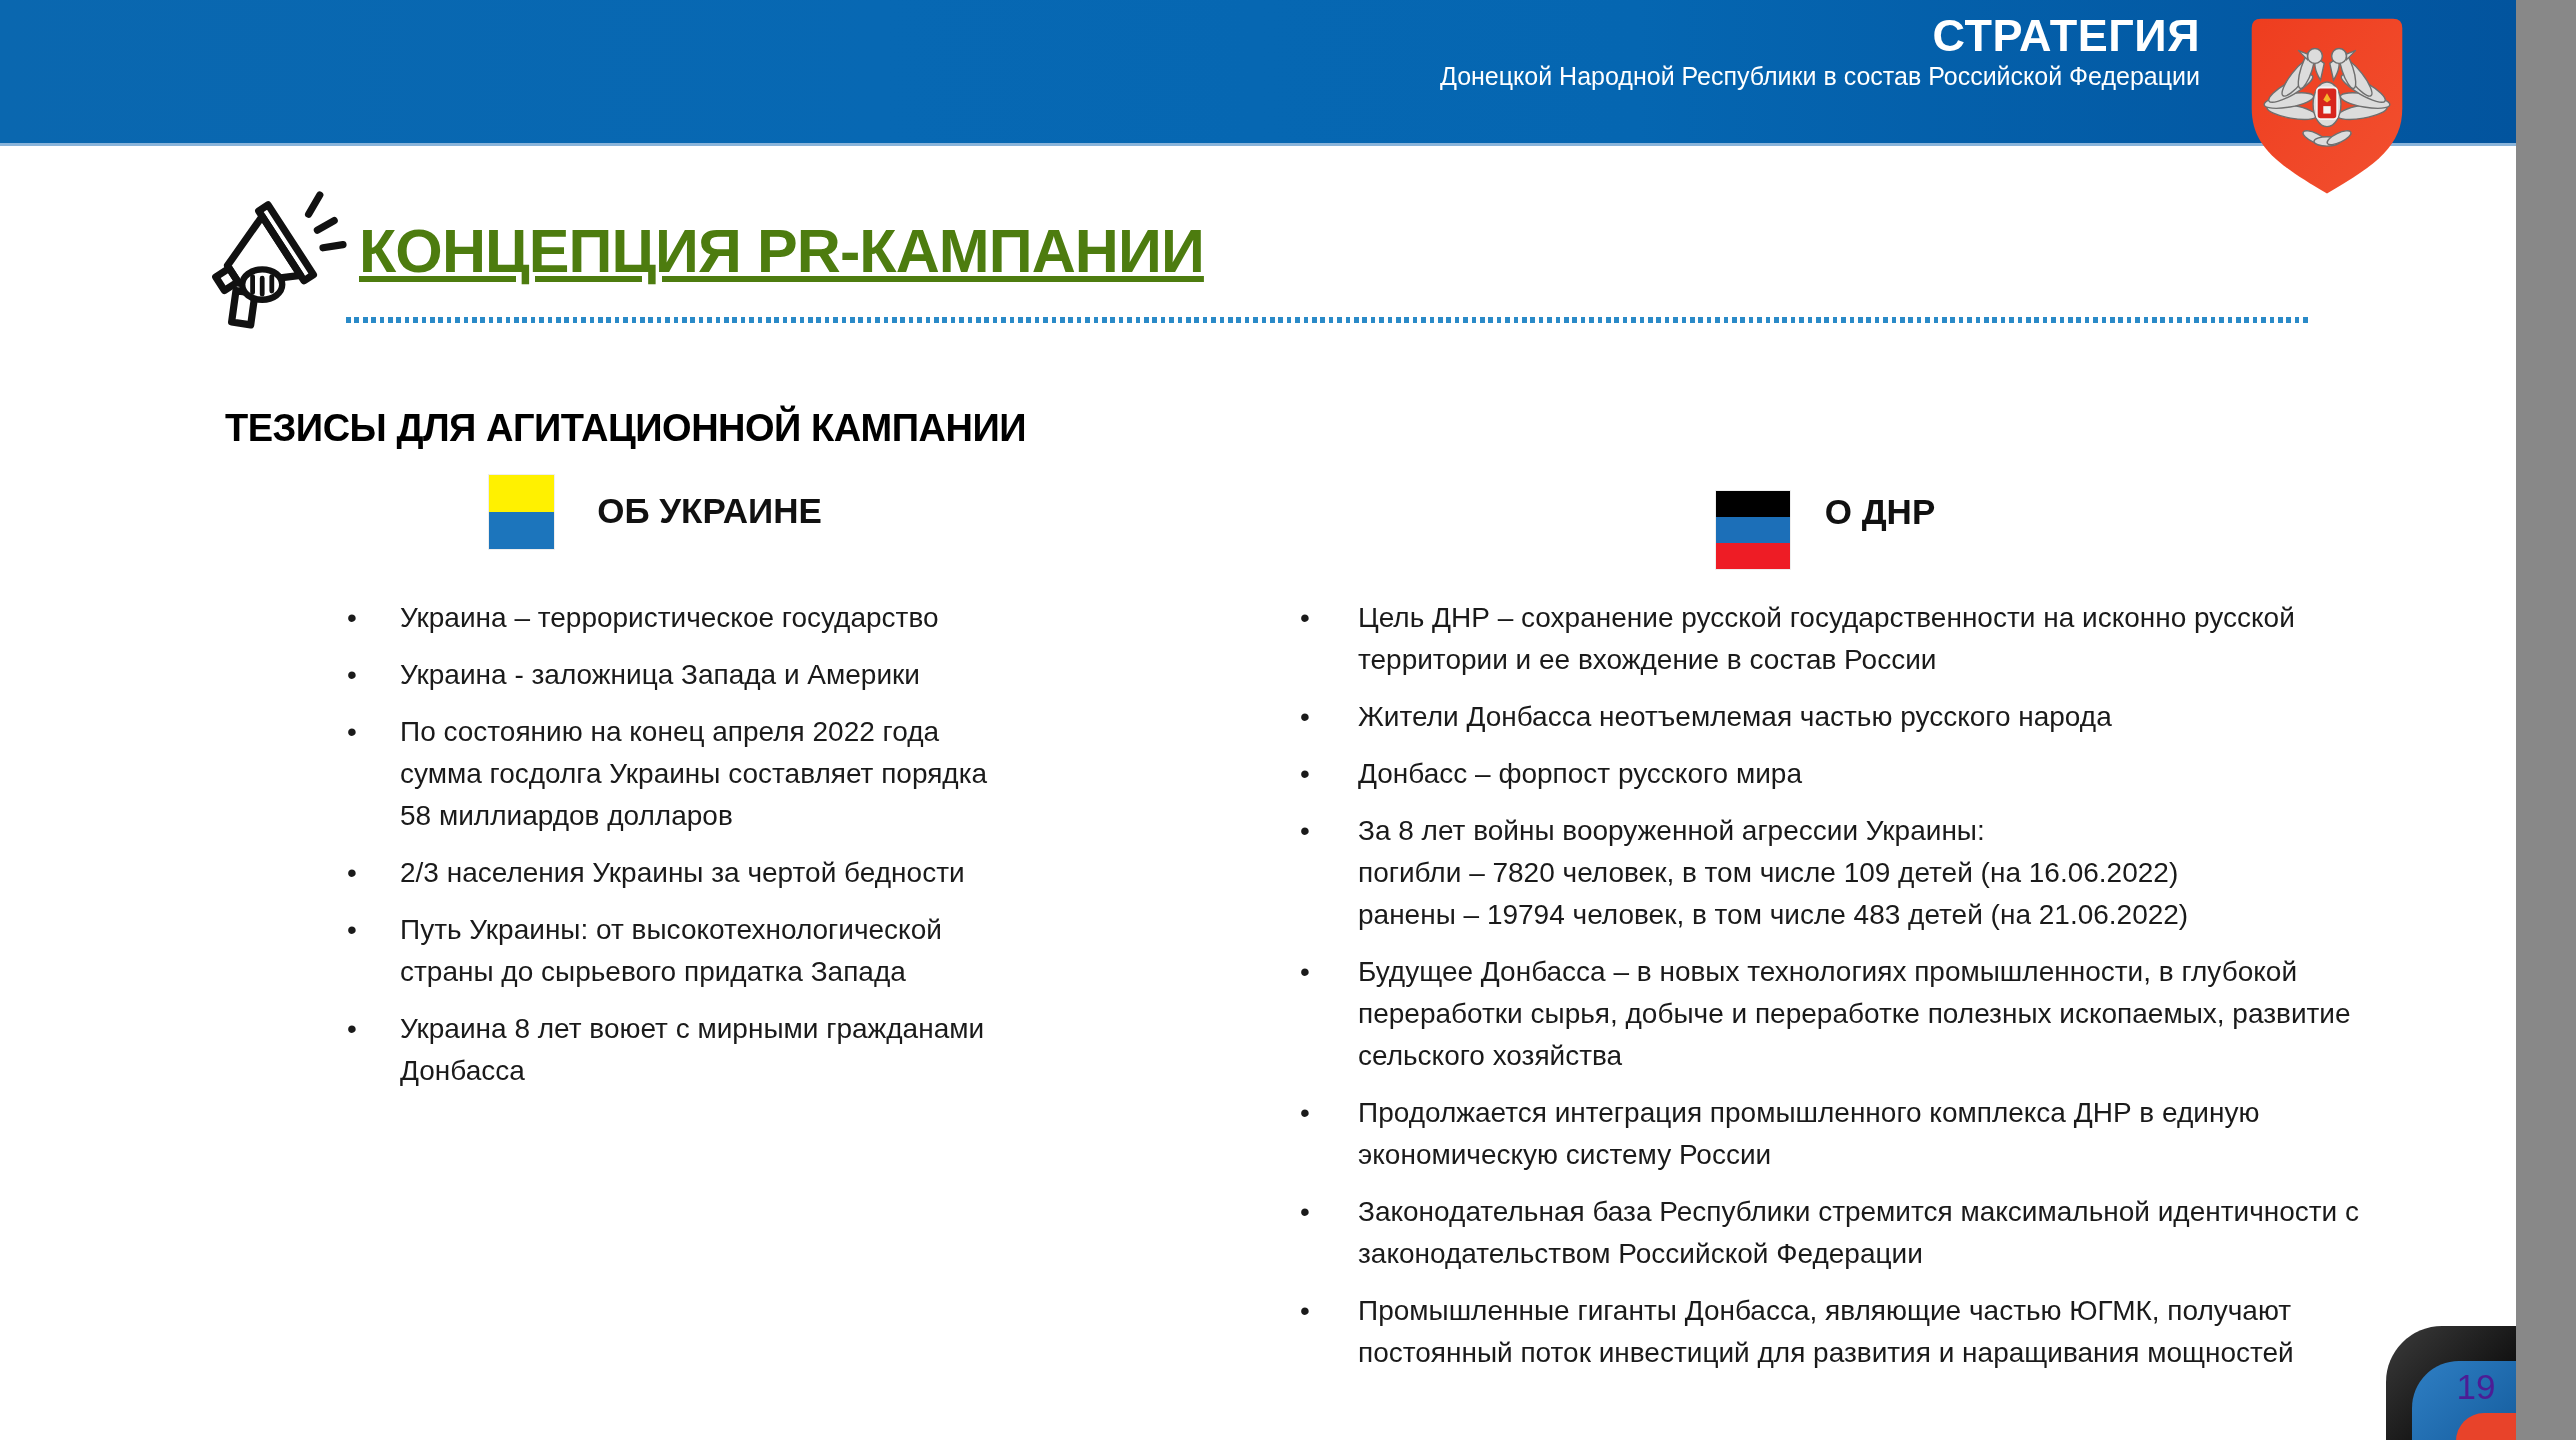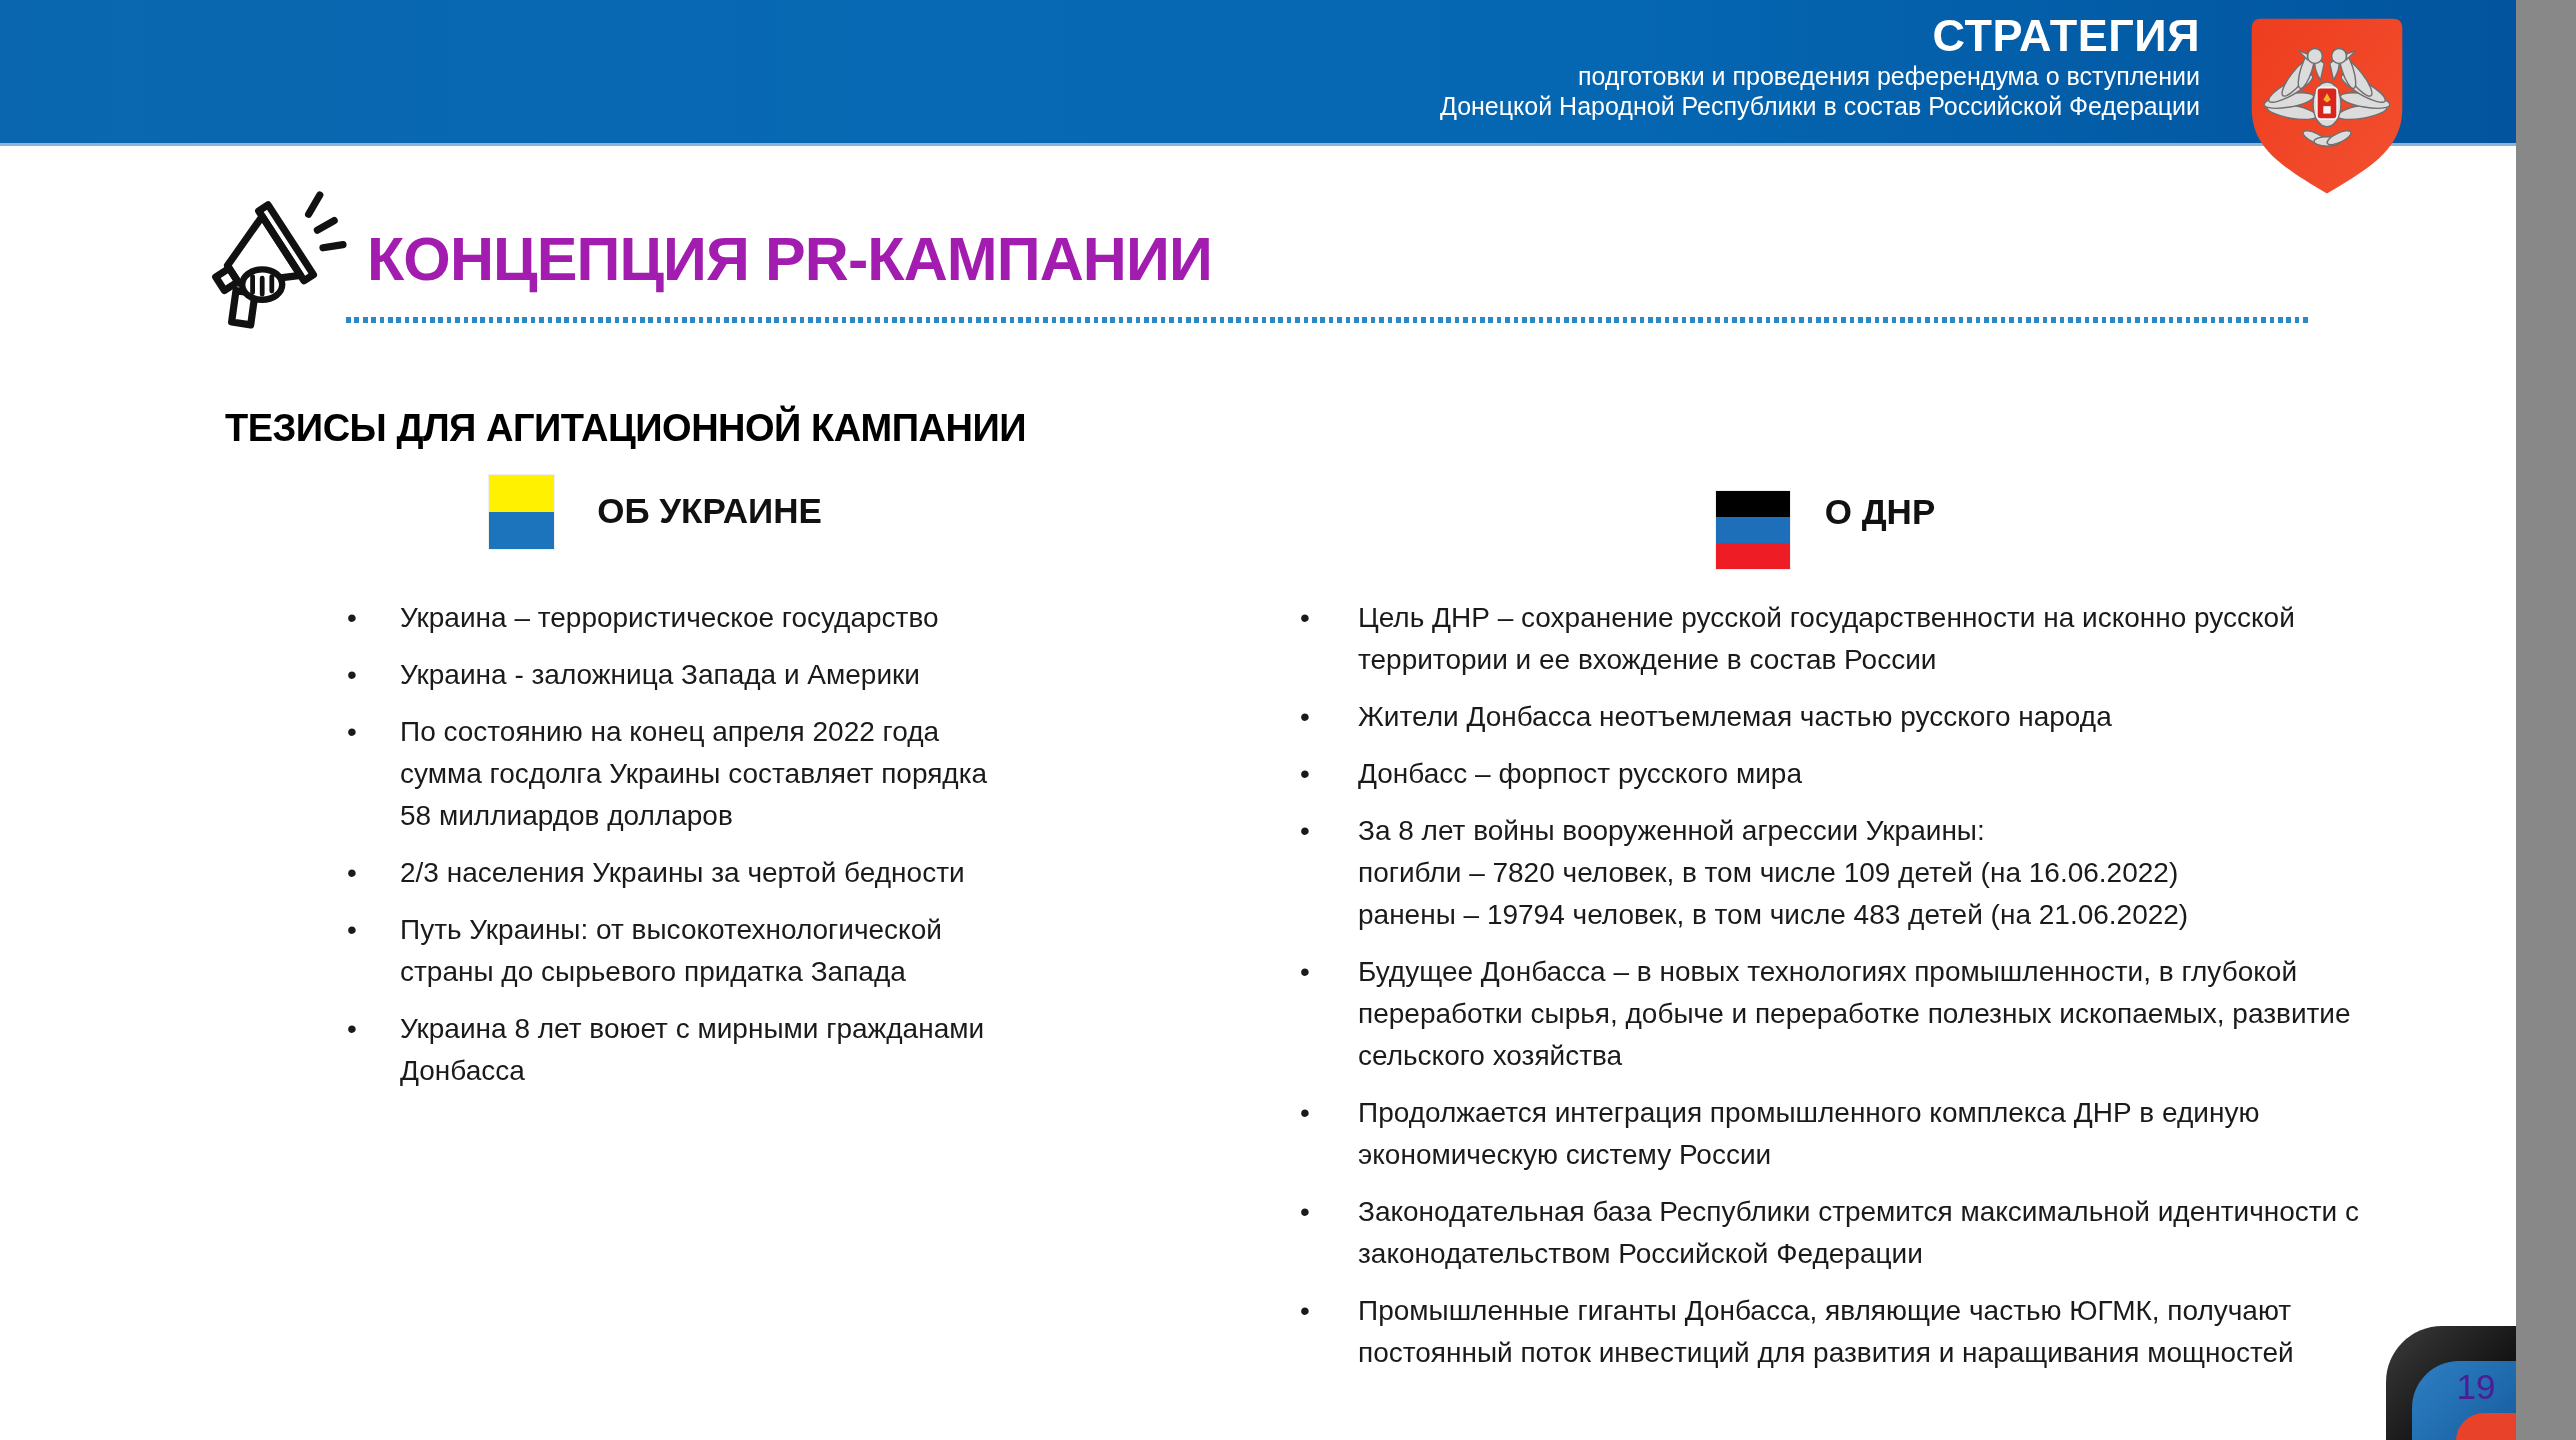--- a/index.html
+++ b/index.html
@@ -18,22 +18,22 @@
     position:absolute; top:11.2px; right:316px; text-align:right; color:#ffffff;
   }
   .banner-title { font-size:45px; font-weight:bold; letter-spacing:0.5px; line-height:1.1; }
   .banner-sub   { font-size:25px; line-height:1.22; font-weight:500; }
 
   .emblem { position:absolute; top:15px; right:110px; width:158px; height:186px; z-index:5; }
 
   
   .megaphone { position:absolute; left:184px; top:179px; width:166px; height:160px; }
   .page-title {
-    position:absolute; left:359px; top:216px; margin:8px;
-    font-size:61px; font-weight:bold; color:#a21caf; letter-spacing:-0.9px;
+    position:absolute; left:359px; top:216px; margin:0;
+    font-size:61px; font-weight:bold; color:#4d7c0f; letter-spacing:-0.9px;text-decoration:underline;
   }
   .dotted-line {
     position:absolute; left:346px; top:317px; width:1962px; height:5.6px;
     background:repeating-linear-gradient(90deg,#2a8ac8 0 4.7px, transparent 4.7px 8.4px);
   }
 
   .section-heading {
     position:absolute; left:209px; top:391px; margin:16px;
     font-size:38px; font-weight:bold; color:#000000; letter-spacing:-0.5px;
   }
@@ -88,21 +88,20 @@
   }
 </style>
 </head>
 <body>
 
 <div class="slide">
 
   <div class="banner">
     <div class="banner-text">
       <div class="banner-title">СТРАТЕГИЯ</div>
-      <div class="banner-sub">подготовки и проведения референдума о вступлении</div>
       <div class="banner-sub">Донецкой Народной Республики в состав Российской Федерации</div>
     </div>
   </div>
 
   <svg class="emblem" viewBox="0 0 170 200">
     <defs>
       <linearGradient id="shieldGrad" x1="0" y1="0" x2="1" y2="1">
         <stop offset="0" stop-color="#ee3d1f"></stop>
           <stop offset="1" stop-color="#f2502f"></stop>
       </linearGradient>

